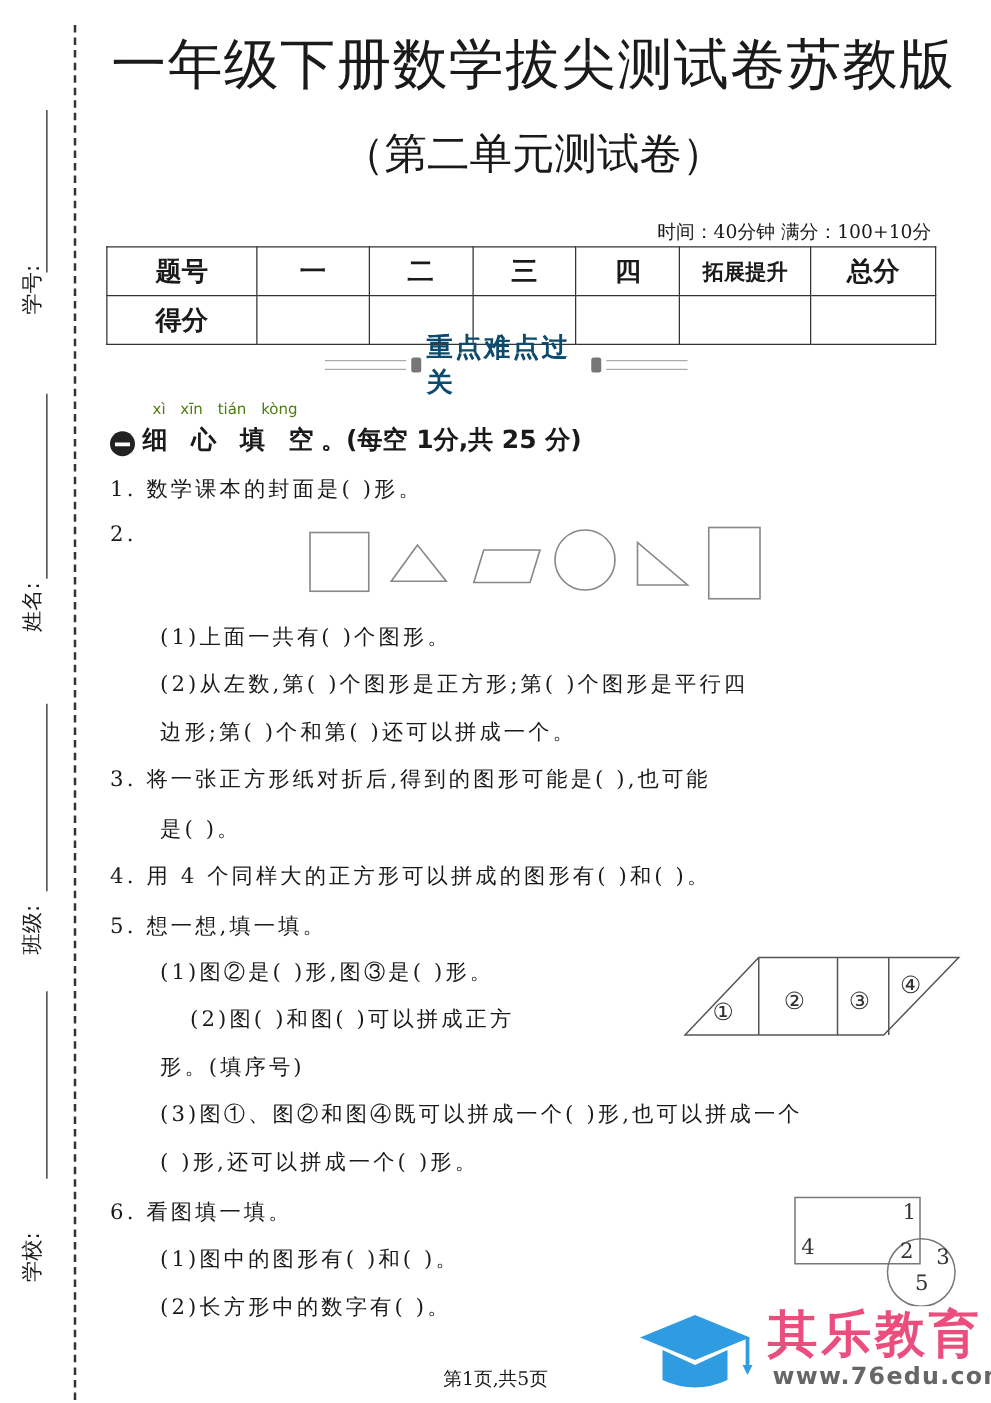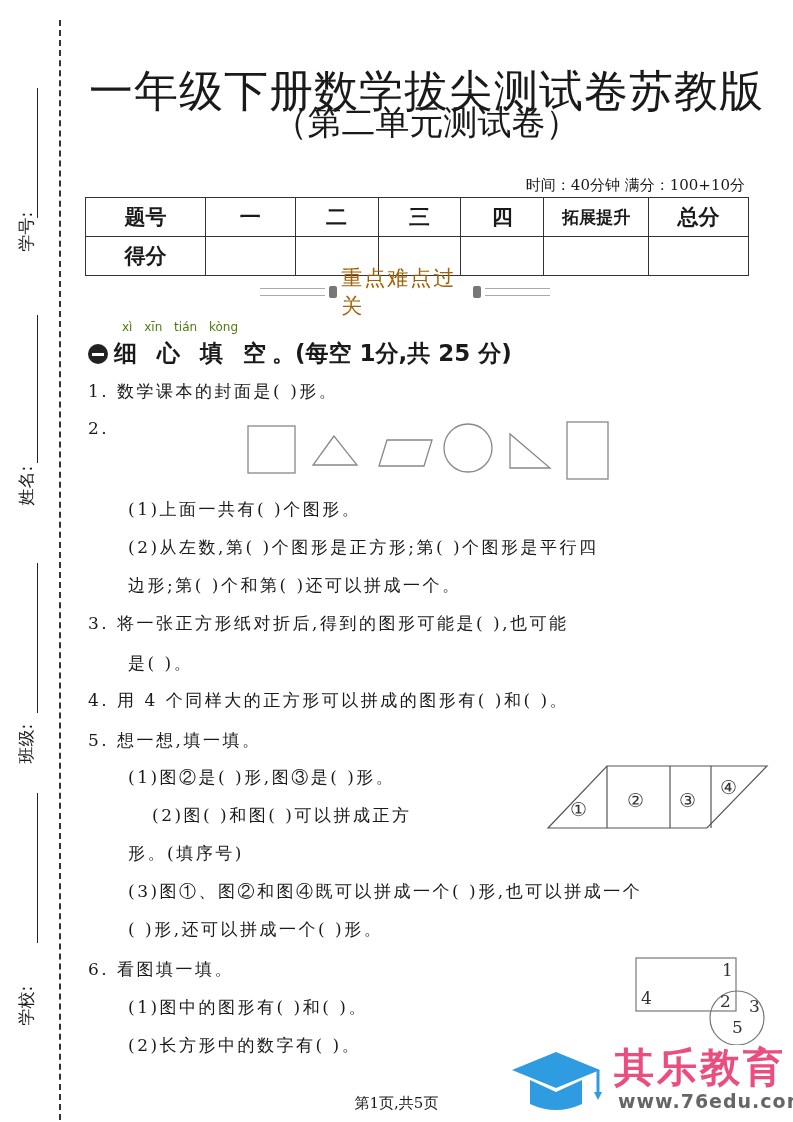--- a/index.html
+++ b/index.html
@@ -4,36 +4,36 @@
 <style>
   * { box-sizing: border-box; margin: 0; padding: 0; }
   html, body { width: 793px; height: 1122px; background: #ffffff; overflow: hidden; }
   body { position: relative; font-family: "DejaVu Serif", "Liberation Serif", serif; color: #1a1a1a; }
 
   
   .dash-line { position: absolute; left: 59px; top: 20px; height: 1100px; border-left: 2px dashed #333; }
   .margin-line { position: absolute; left: 37px; width: 0; border-left: 1.5px solid #222; }
   .margin-label { position: absolute; left: 14px; width: 24px; font-family: "DejaVu Sans", sans-serif; font-size: 17px; transform: rotate(-90deg); transform-origin: center; white-space: nowrap; text-align: center; }
 
-  .title { position: absolute; left: 60px; right: 0; top: 22px; text-align: center; font-size: 44px; font-family: "DejaVu Serif", serif; letter-spacing: 1px; font-weight: normal; margin-top: 40px; }
+  .title { position: absolute; left: 60px; right: 0; top: 22px; text-align: center; font-size: 44px; font-family: "DejaVu Serif", serif; letter-spacing: 1px; font-weight: normal; }
   .subtitle { position: absolute; left: 60px; right: 0; top: 100px; text-align: center; font-size: 34px; }
 
   .meta { position: absolute; right: 48px; top: 176px; font-size: 15px; }
 
   table.score { position: absolute; left: 85px; top: 197px; width: 664px; border-collapse: collapse; font-family: "DejaVu Sans", sans-serif; }
   table.score td { border: 1.5px solid #333; height: 39px; text-align: center; font-size: 21px; font-weight: bold; }
   table.score td.small { font-size: 17px; font-family: Liberation Serif, serif; }
 
   .banner { position: absolute; left: 260px; top: 276px; width: 290px; height: 32px; display: flex; align-items: center; justify-content: center; }
   .banner .deco { width: 70px; height: 8px; border-top: 1px solid #aaa; border-bottom: 1px solid #aaa; position: relative; }
   .banner .sq { width: 9px; height: 12px; background: #777; margin: 0 4px; border-radius: 2px; }
-  .banner .text { font-family: "DejaVu Sans", sans-serif; font-weight: normal; font-size: 21px; color: #a16207; letter-spacing: 2px; }
+  .banner .text { font-family: "DejaVu Sans", sans-serif; font-weight: bold; font-size: 21px; color: #0c4a6e; letter-spacing: 2px; }
 
   .pinyin { position: absolute; left: 122px; top: 320px; font-family: "DejaVu Sans", sans-serif; font-size: 12px; word-spacing: 8px; color: #4d7c0f; }
-  .section-head { position: absolute; left: 88px; top: 338px; display: flex; align-items: center; font-family: "DejaVu Sans", sans-serif; font-size: 23px; font-weight: bold; }
+  .section-head { position: absolute; left: 88px; top: 338px; display: flex; align-items: flex-end; font-family: "DejaVu Sans", sans-serif; font-size: 20px; font-weight: bold; }
   .section-num { width: 20px; height: 20px; border-radius: 50%; background: #222; color: #fff; position: relative; margin-right: 6px; }
   .section-num::after { content: ""; position: absolute; left: 4px; right: 4px; top: 9px; height: 3px; background: #fff; }
   .section-head .title-text { letter-spacing: 6px; }
 
   .line { position: absolute; font-size: 17px; letter-spacing: 2.5px; white-space: nowrap; }
   .q { left: 88px; }
   .sub { left: 128px; }
 
   .shapes { position: absolute; left: 240px; top: 420px; width: 380px; height: 62px; }
   .figure5 { position: absolute; left: 545px; top: 762px; width: 225px; height: 70px; }

